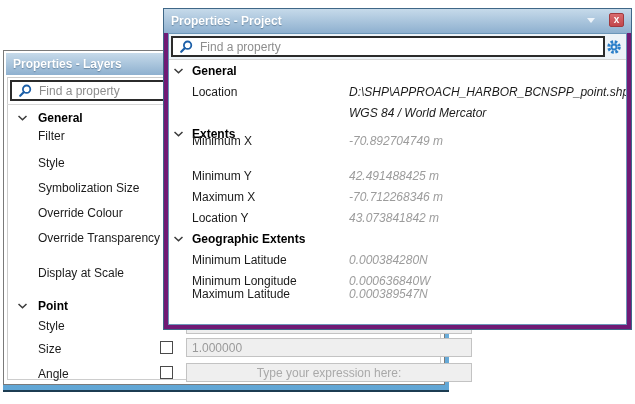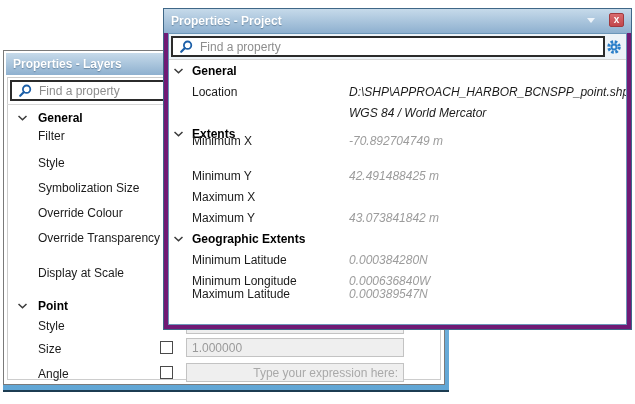--- a/index.html
+++ b/index.html
@@ -44,28 +44,28 @@
   .l-sep { position:absolute; left:3px; right:3px; top:53px; border-top:1px solid #d8d8d8; }
   .lrow { position:absolute; left:4px; right:4px; height:18px; line-height:18px; }
   .lrow .chev { position:absolute; left:10px; top:6px; }
   .lrow .llabel { position:absolute; left:30px; white-space:nowrap; }
   .lrow.header .llabel { font-weight:bold; color:#000; }
   .lcheck {
     position:absolute; left:156px; width:13px; height:13px;
     border:1px solid #4a4a4a; background:#fff;
   }
   .lfield {
-    position:absolute; left:182px; width:218px; height:19px;
+    position:absolute; left:182px; width:286px; height:19px;
     background:#efefef; border:1px solid #c3c3c3;
   }
   .lfield input {
     width:100%; height:100%; border:none; outline:none; background:transparent;
     font:12px "Liberation Sans", sans-serif; color:#9a9a9a; padding:0 5px;
   }
-  .lfield.centered input { text-align:right; }
+  .lfield.centered input { text-align:center; }
   .lfield input::placeholder { color:#a9a9a9; }
 
   
   .proj-window {
     position:absolute; left:163px; top:8px; width:469px; height:322px;
     background:#701a75; border:1px solid #3f6787; z-index:2;
   }
   .p-titlebar { position:absolute; top:0; left:0; right:0; height:24px; line-height:24px; }
   .win-menu {
     position:absolute; right:36px; top:9px; width:0; height:0; cursor:default;
@@ -222,23 +222,24 @@
         <div class="prow muted" style="top:70px">
           <span class="plabel">Minimum X</span>
           <span class="pvalue">-70.892704749 m</span>
         </div>
         <div class="prow muted" style="top:105px">
           <span class="plabel">Minimum Y</span>
           <span class="pvalue">42.491488425 m</span>
         </div>
         <div class="prow muted" style="top:126px">
           <span class="plabel">Maximum X</span>
+          <span class="pvalue">-70.712268346 m</span>
         </div>
         <div class="prow muted" style="top:147px">
-          <span class="plabel">Maximum Y</span>
+          <span class="plabel">Location Y</span>
           <span class="pvalue">43.073841842 m</span>
         </div>
 
         <div class="prow header" style="top:168px">
           <svg class="chev" width="9" height="6" viewBox="0 0 9 6">
               <polyline points="0.5,1 4.5,4.8 8.5,1" fill="none" stroke="#3a3a3a" stroke-width="1.5"></polyline>
             </svg>
           <span class="plabel">Geographic Extents</span>
         </div>
         <div class="prow muted" style="top:189px">

